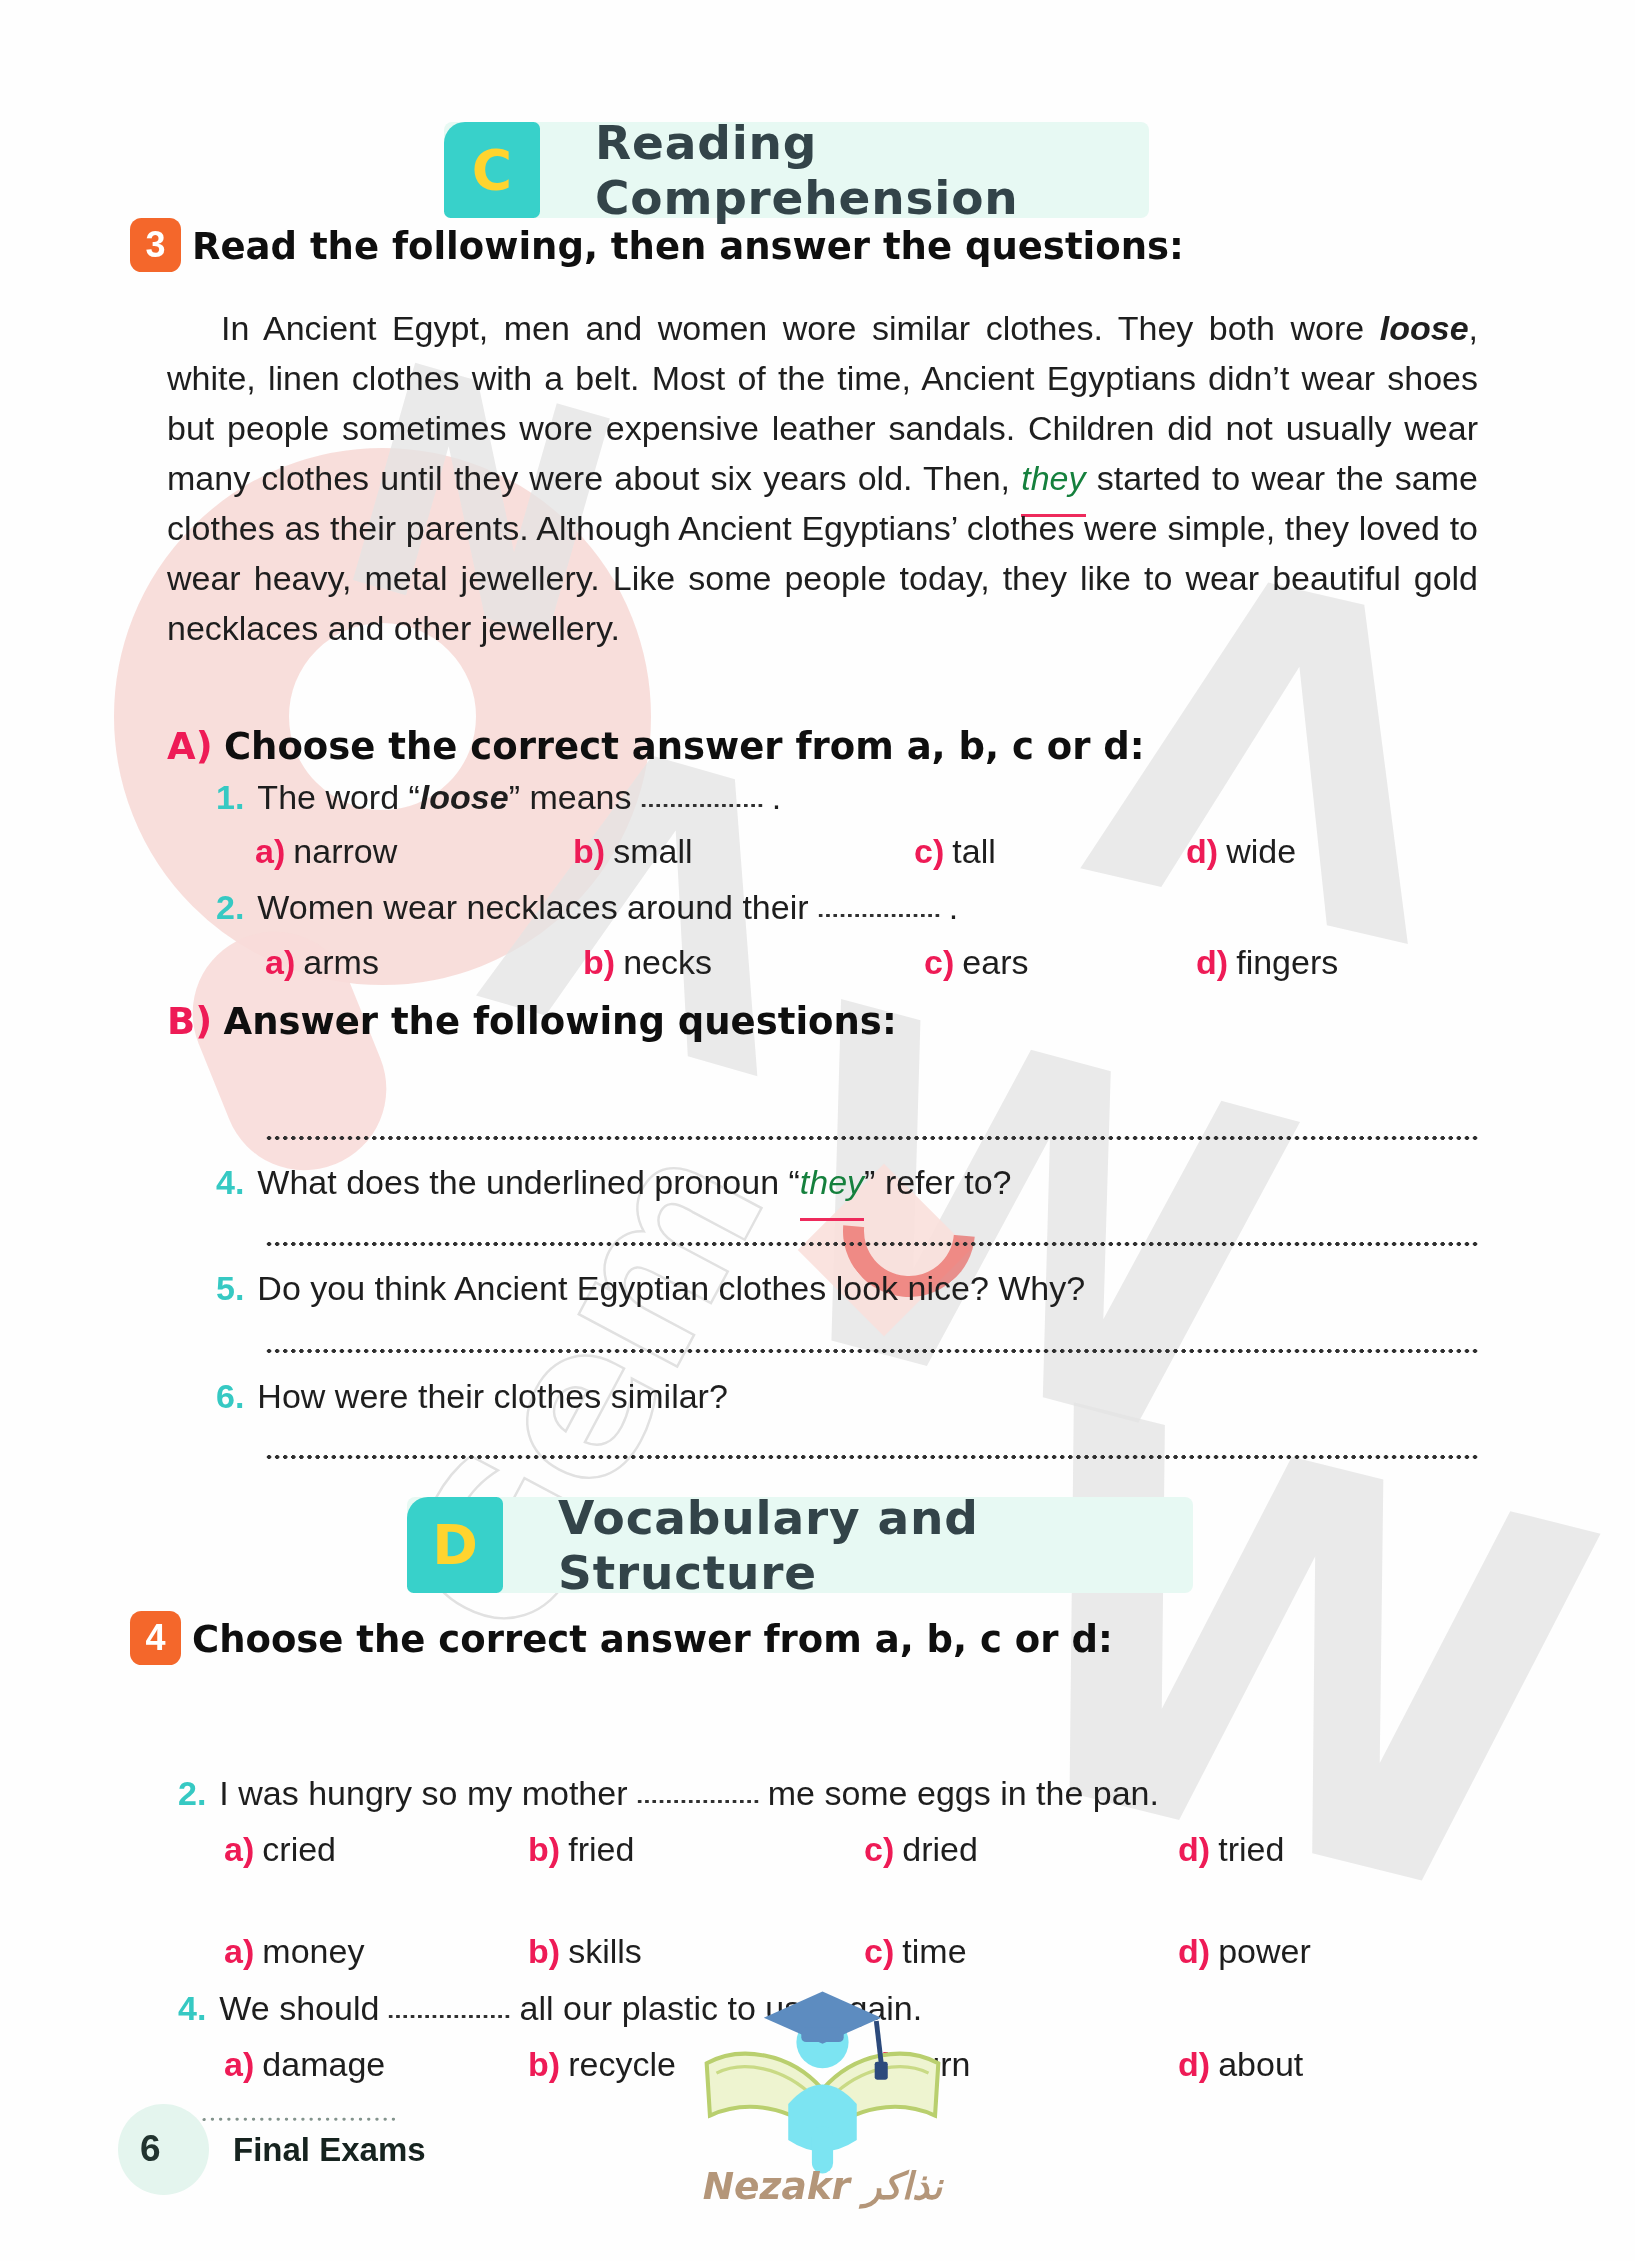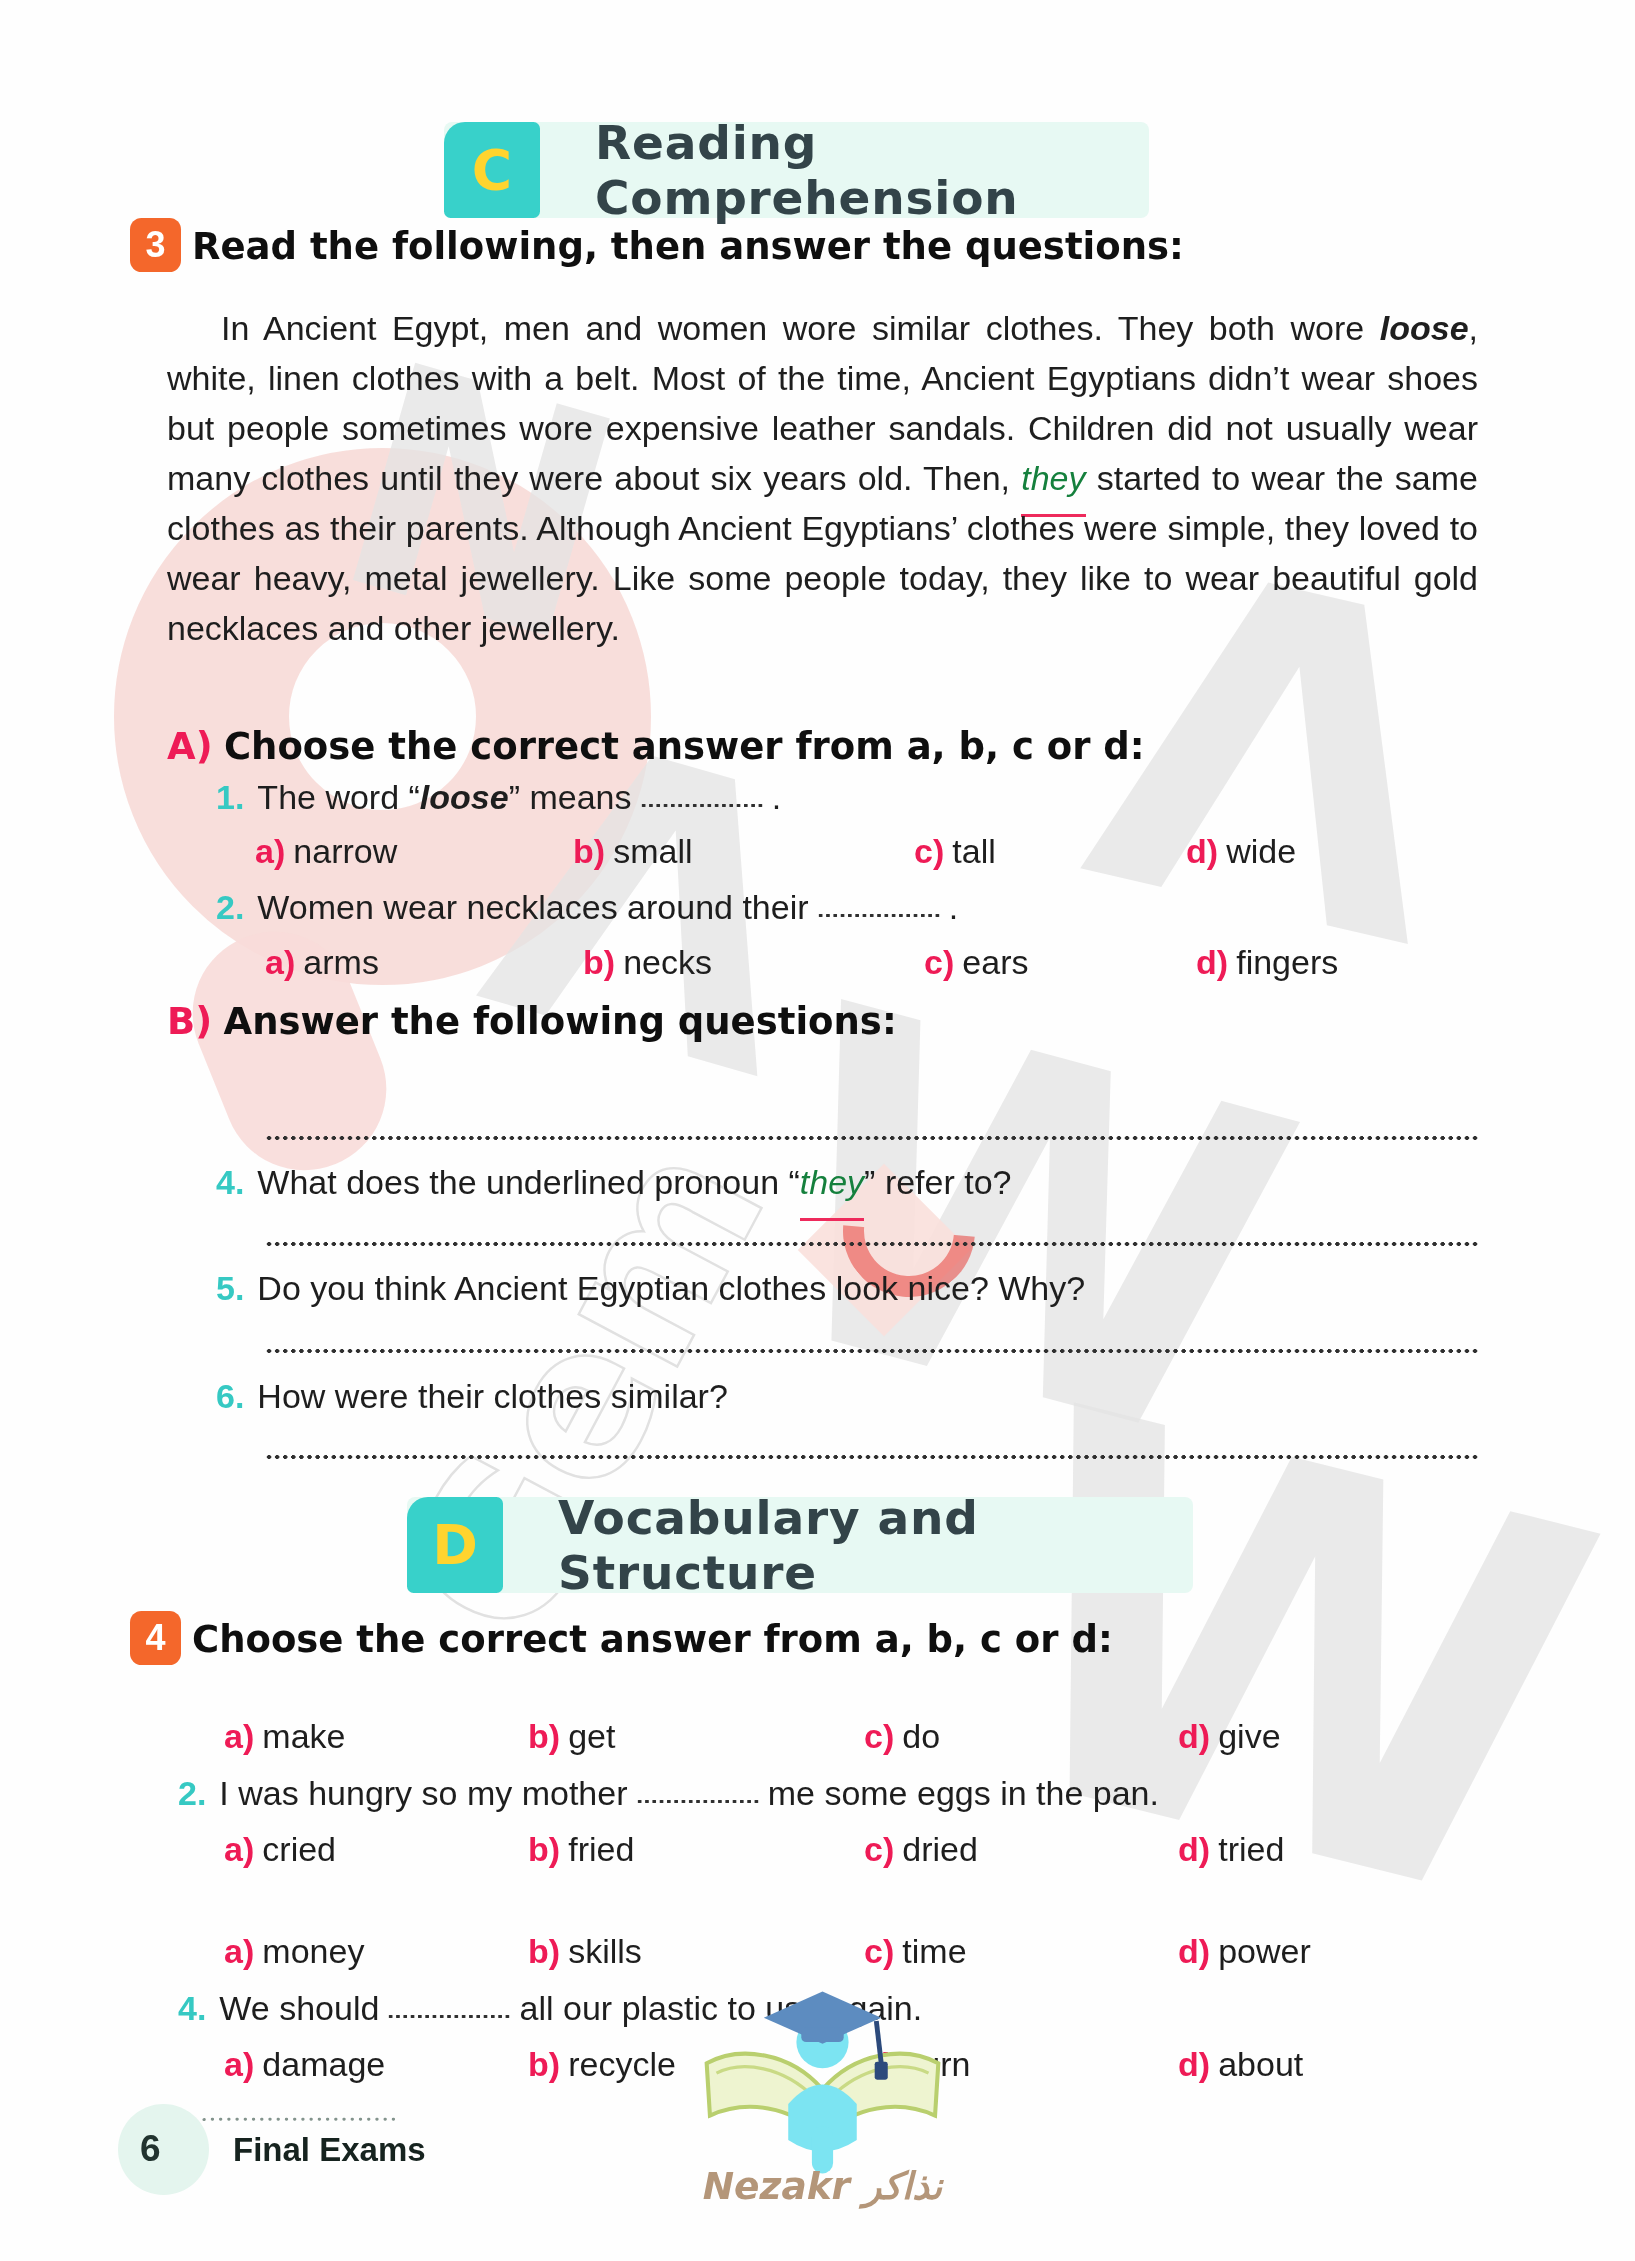--- a/index.html
+++ b/index.html
@@ -148,30 +148,20 @@
     <div class="ans-line" style="top:1453px;"></div>
 
     <div class="sec-header" style="left:407px;top:1497px;width:786px;">
       <div class="sec-badge">D</div>
       <div class="sec-title">Vocabulary and Structure</div>
     </div>
 
     <div class="num-badge" style="left:130px;top:1611px;">4</div>
     <div class="instruction" style="left:192px;top:1618px;">Choose the correct answer from a, b, c or d:</div>
 
-    <div class="opt-row" style="left:224px;top:1717px;">
-      <div class="opt-cell" style="width:304px;">
-        <span class="opt-letter">a)</span><span>make</span></div>
-      <div class="opt-cell" style="width:336px;">
-        <span class="opt-letter">b)</span><span>get</span></div>
-      <div class="opt-cell" style="width:314px;">
-        <span class="opt-letter">c)</span><span>do</span></div>
-      <div class="opt-cell">
-        <span class="opt-letter">d)</span><span>give</span></div>
-    </div>
 
     <div class="q-line" style="left:178px;top:1774px;">
       <span class="q-num">2.</span><span>I was hungry so my mother</span><span class="blank"></span><span>me some eggs in the pan.</span>
     </div>
     <div class="opt-row" style="left:224px;top:1830px;">
       <div class="opt-cell" style="width:304px;">
         <span class="opt-letter">a)</span><span>cried</span></div>
       <div class="opt-cell" style="width:336px;">
         <span class="opt-letter">b)</span><span>fried</span></div>
       <div class="opt-cell" style="width:314px;">

